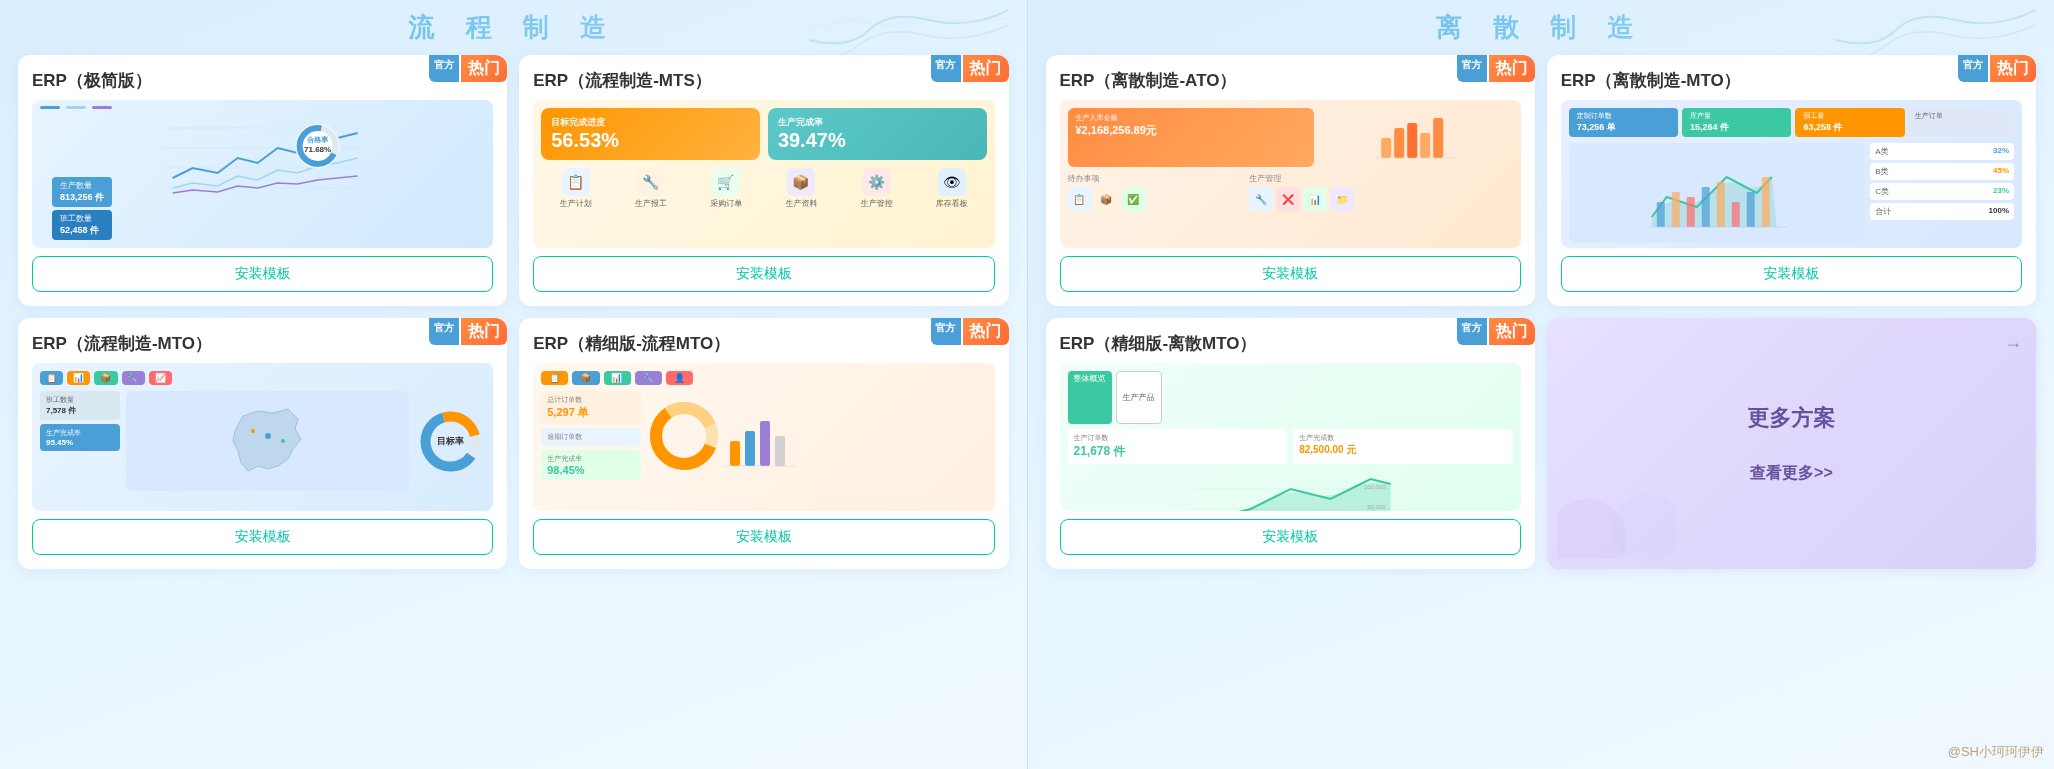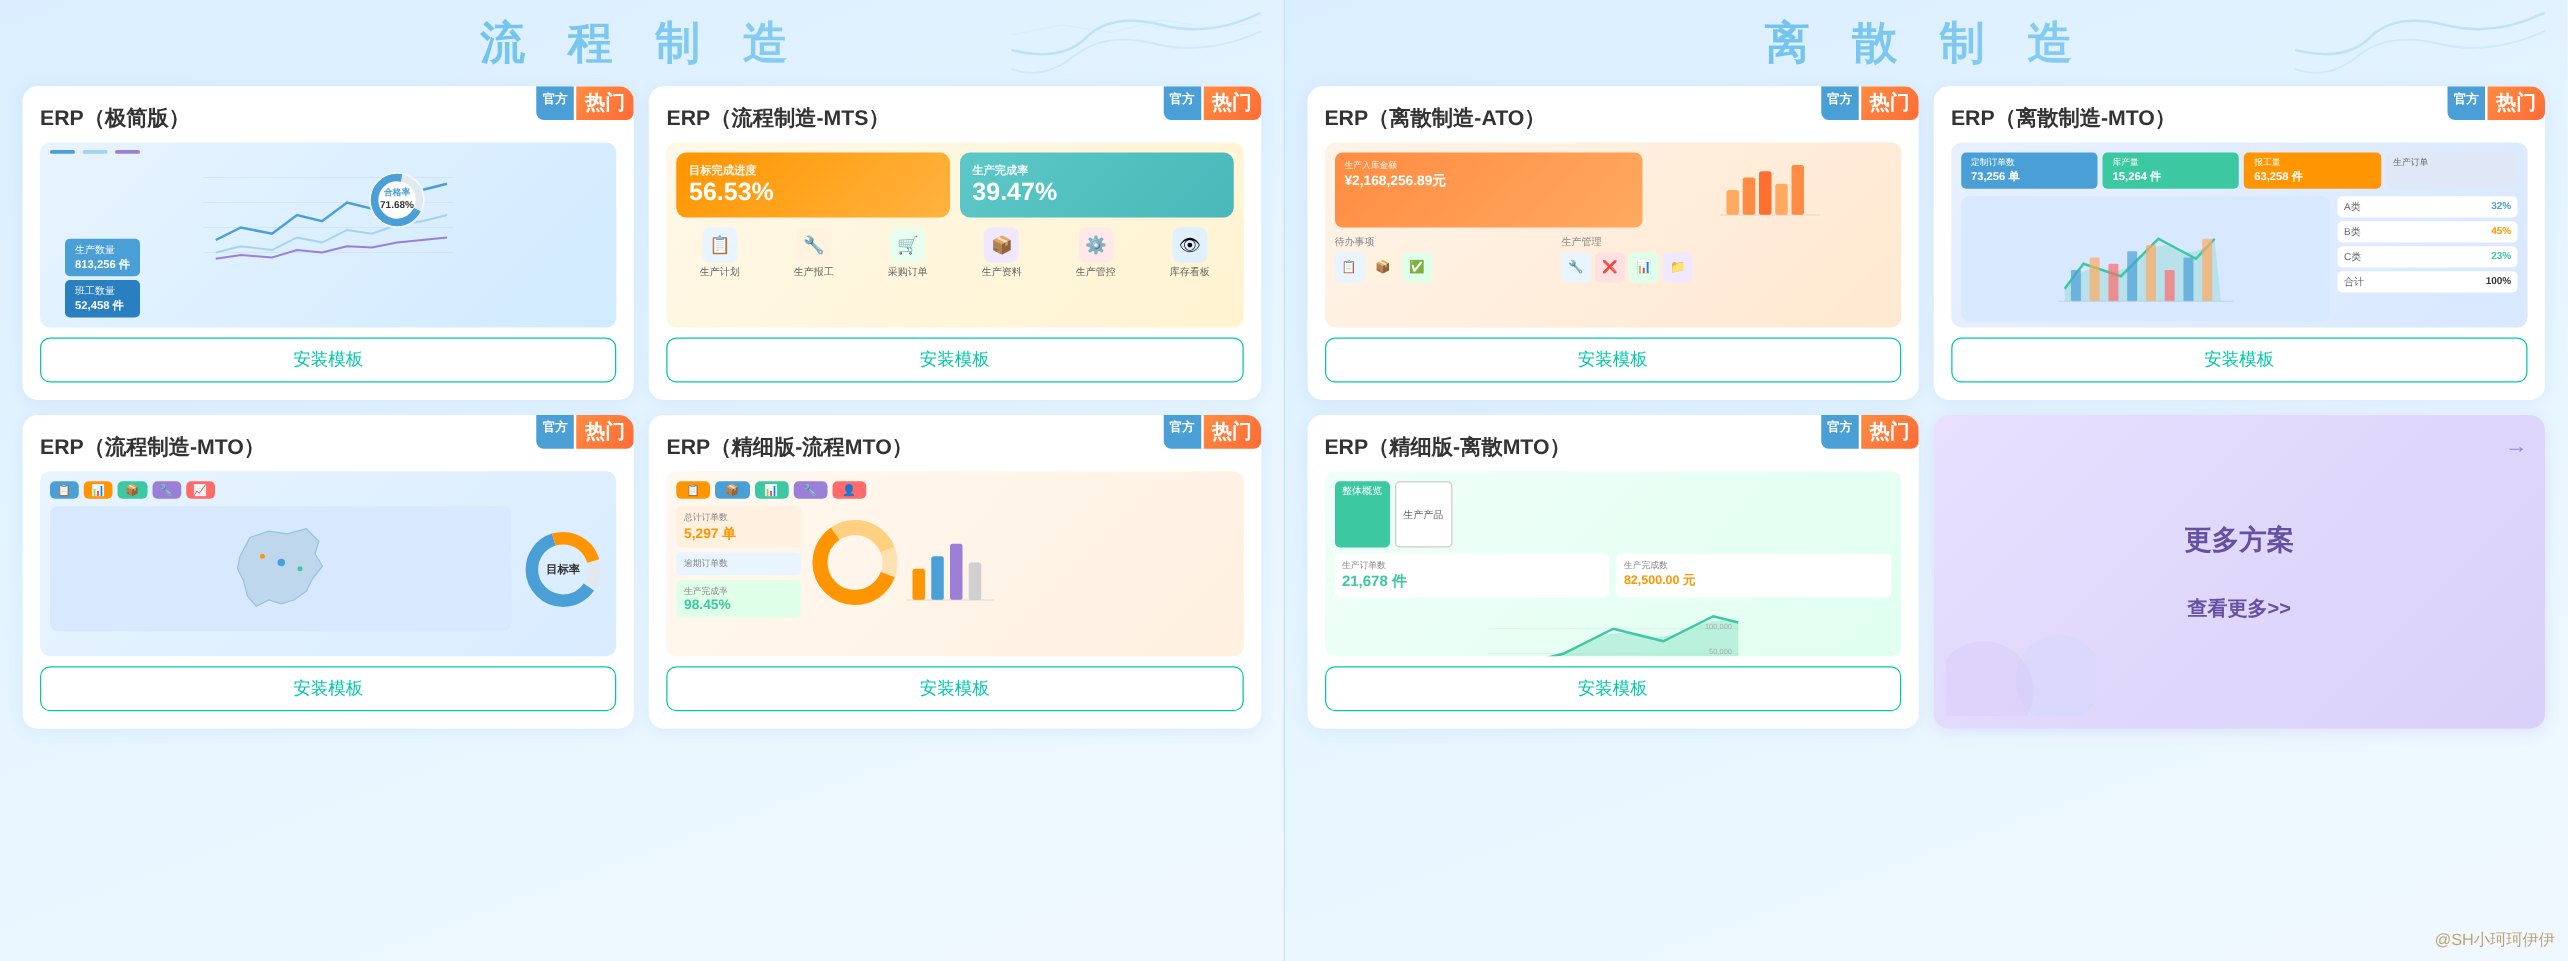--- a/index.html
+++ b/index.html
@@ -33,21 +33,21 @@
       background: linear-gradient(160deg, #daeeff 0%, #e8f6ff 60%, #f0f8ff 100%);
     }
 
     .section-header {
       text-align: center;
       margin-bottom: 10px;
       position: relative;
     }
 
     .section-title {
-      font-size: 36px;
+      font-size: 26px;
       font-weight: 700;
       letter-spacing: 12px;
       background: linear-gradient(90deg, #4db6e8, #7ec8f0, #a0d8f7);
       -webkit-background-clip: text;
       -webkit-text-fill-color: transparent;
       background-clip: text;
     }
 
     .cards-grid {
       display: grid;
@@ -364,20 +364,30 @@
           <div style="display:flex; gap:4px; margin-bottom:6px;">
             <div style="background:#4a9fd6;color:white;border-radius:4px;padding:2px 6px;font-size:9px;">📋</div>
             <div style="background:#ff9500;color:white;border-radius:4px;padding:2px 6px;font-size:9px;">📊</div>
             <div style="background:#3cc8a0;color:white;border-radius:4px;padding:2px 6px;font-size:9px;">📦</div>
             <div style="background:#9b7fd6;color:white;border-radius:4px;padding:2px 6px;font-size:9px;">🔧</div>
             <div style="background:#ff6b6b;color:white;border-radius:4px;padding:2px 6px;font-size:9px;">📈</div>
           </div>
 
           <div style="display:flex; gap:6px; height:100px;">
 
+            <div style="display:flex;flex-direction:column;gap:4px;width:80px;">
+              <div style="background:#d8e8f0;border-radius:4px;padding:4px 6px;font-size:8px;">
+                <div style="color:#666;font-size:7px;">班工数量</div>
+                <div style="font-weight:700;color:#333;">7,578 件</div>
+              </div>
+              <div style="background:#4a9fd6;border-radius:4px;padding:4px 6px;font-size:8px;color:white;">
+                <div style="font-size:7px;opacity:0.9;">生产完成率</div>
+                <div style="font-weight:700;">95.45%</div>
+              </div>
+            </div>
 
             <div style="flex:1;background:#d8e8ff;border-radius:6px;position:relative;display:flex;align-items:center;justify-content:center;">
               <svg width="90" height="80" viewBox="0 0 90 80">
 
                 <path d="M20,15 L35,10 L50,12 L65,8 L75,18 L72,28 L78,38 L70,48 L65,58 L55,65 L45,68 L35,65 L25,70 L18,62 L15,50 L10,40 L12,30 Z" fill="#b8d4e8" stroke="#8ab8d4" stroke-width="1" opacity="0.8"></path>
                 <circle cx="45" cy="35" r="3" fill="#4a9fd6"></circle>
                 <circle cx="30" cy="30" r="2" fill="#ff9500"></circle>
                 <circle cx="60" cy="40" r="2" fill="#3cc8a0"></circle>
               </svg>
             </div>

